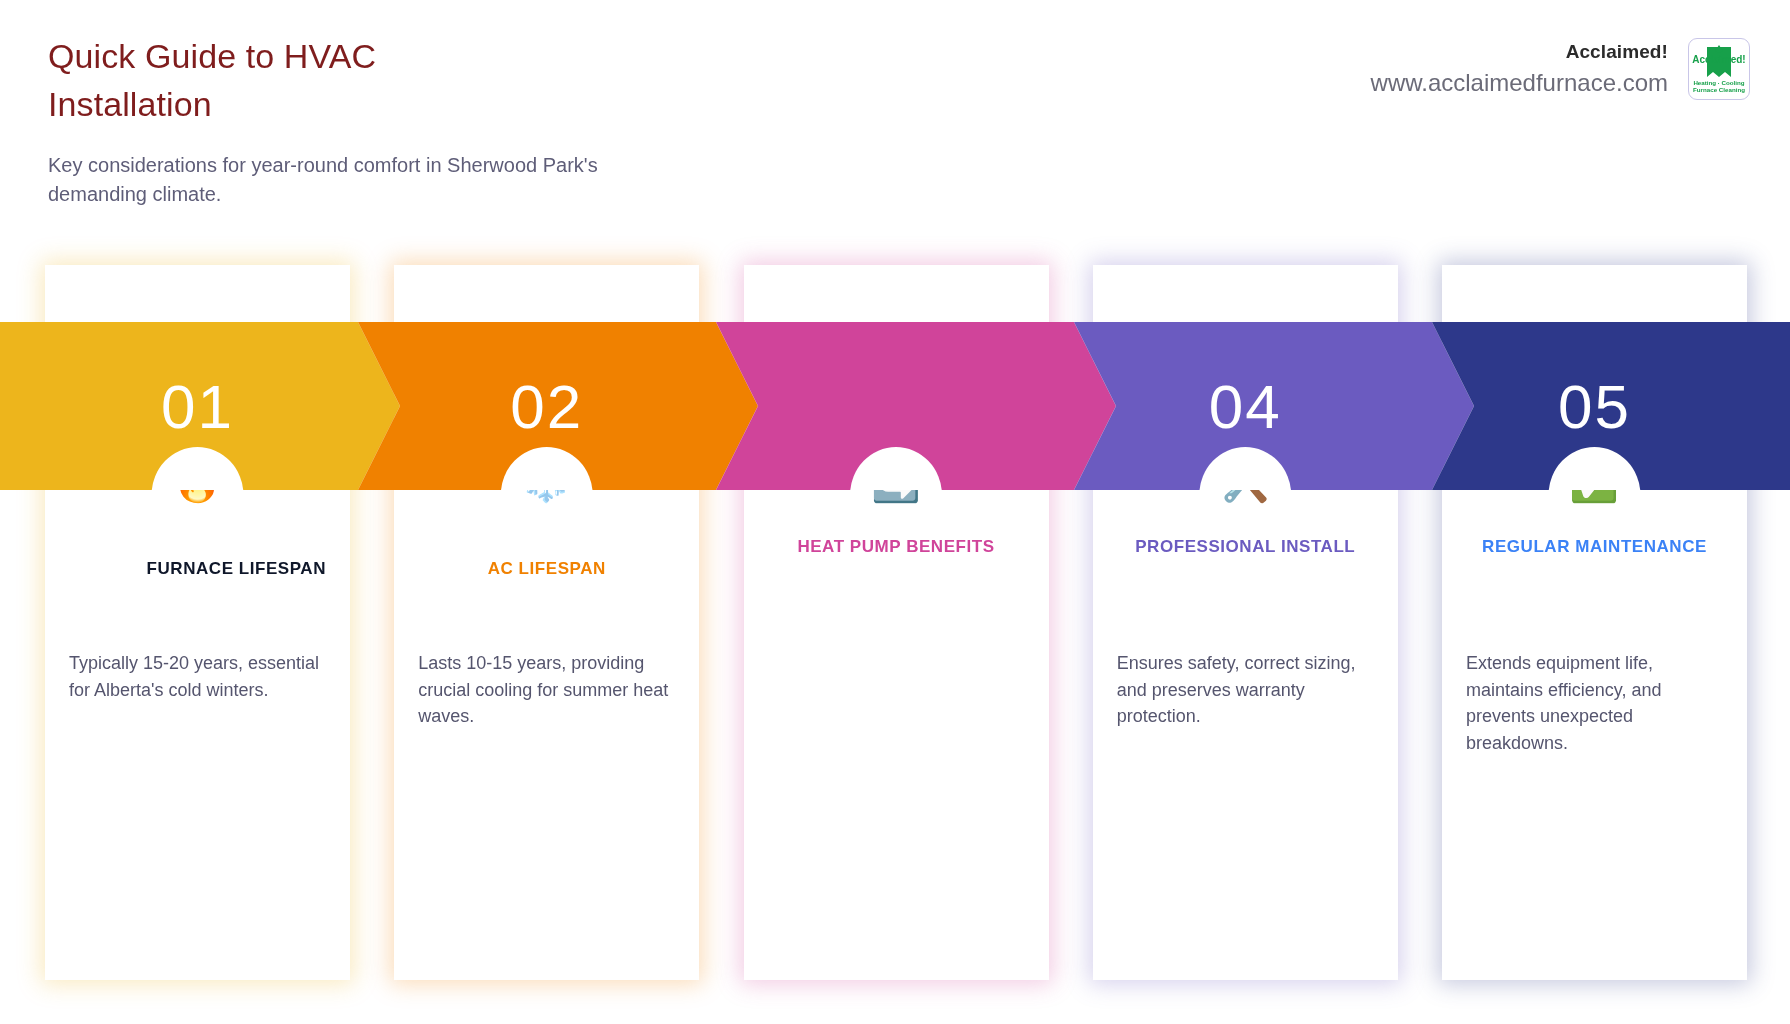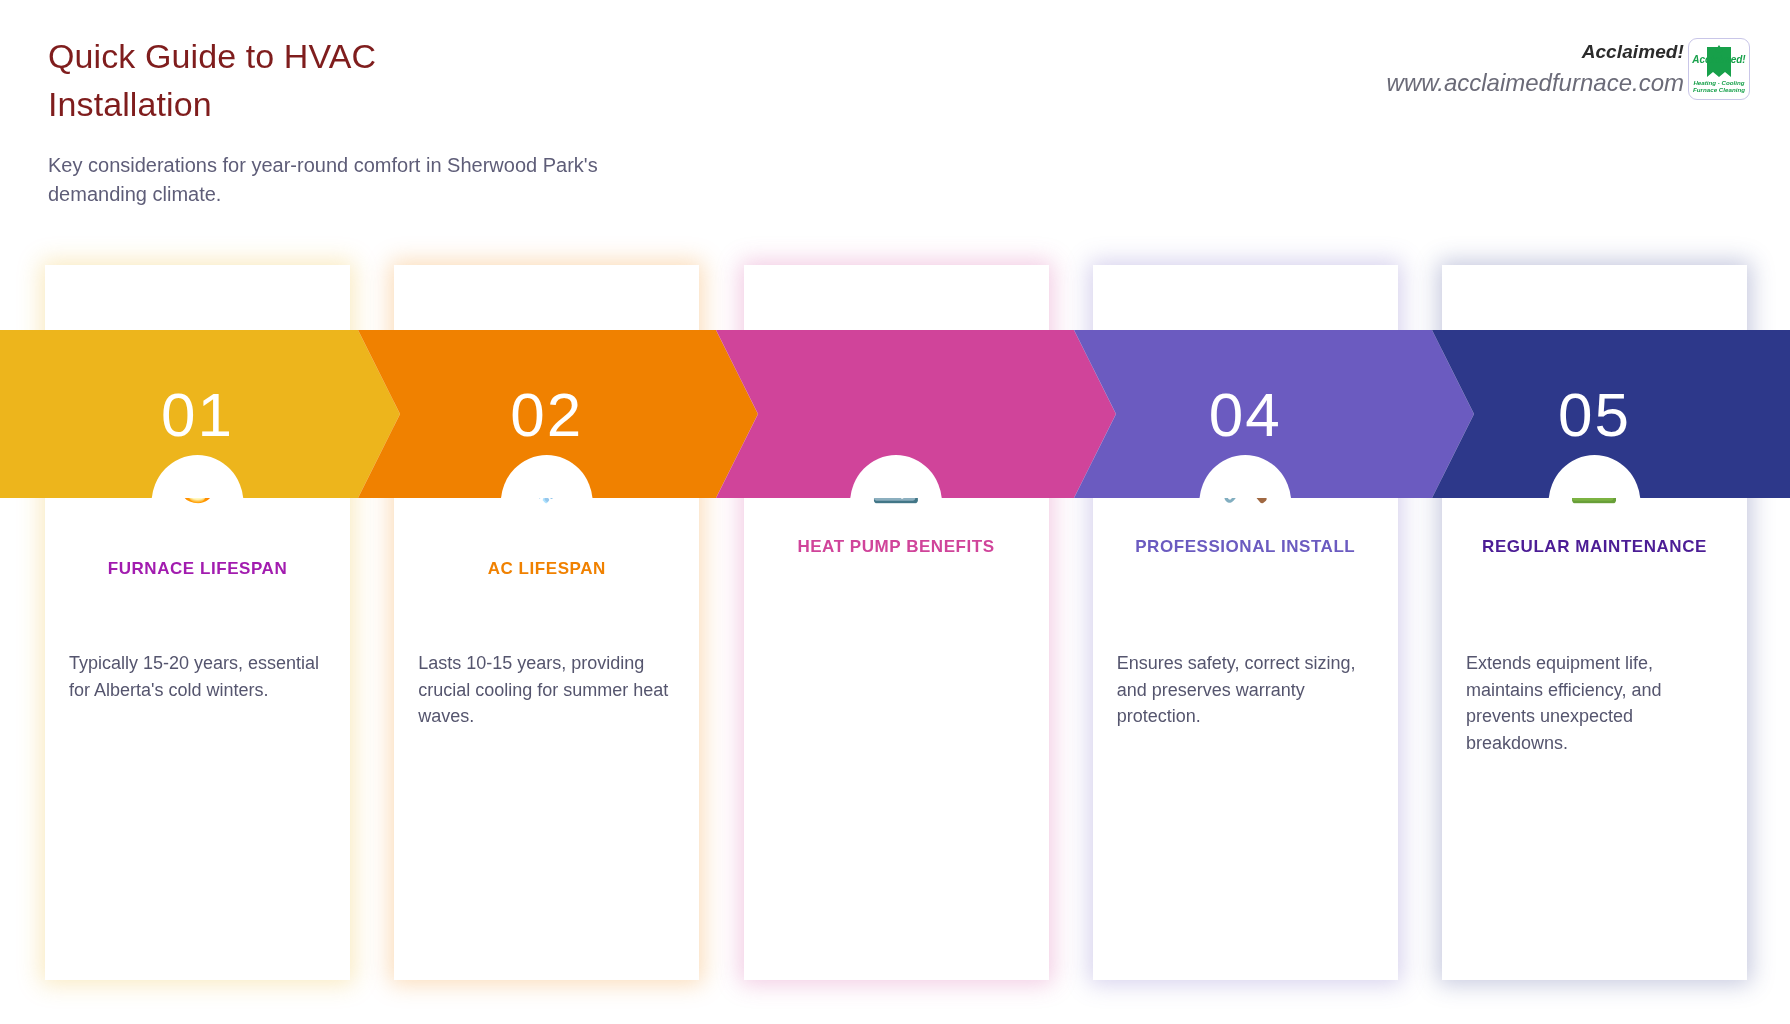--- a/index.html
+++ b/index.html
@@ -19,21 +19,21 @@
     font-size:34px; font-weight:400; color:#7f1d1d;
     line-height:1.42; letter-spacing:0.1px;
   }
   .subtitle {
     margin-top:22px;
     font-size:20px; font-weight:400; color:#5e5d78;
     line-height:1.45; max-width:640px;
   }
   .brand-block {
     position:absolute; right:40px; top:38px;
-    display:flex; align-items:center; gap:4px;font-style:italic;
+    display:flex; align-items:center; gap:20px;
   }
   .brand-text { text-align:right; }
   .brand-name { font-size:19px; font-weight:bold; color:#2b2b2b; letter-spacing:0.1px; }
   .brand-url { font-size:24px; font-weight:400; color:#6b6b78; margin-top:6px; }
   .brand-logo {
     width:62px; height:62px; border:1.5px solid #c9c6e8; border-radius:9px;
     background:#fff; position:relative; overflow:hidden; flex:0 0 auto;
   }
   .logo-svg { position:absolute; left:0; top:0; }
 
@@ -58,21 +58,21 @@
     text-align:center; font-size:17px; font-weight:bold;
     letter-spacing:0.55px; line-height:1.6;
   }
   .card-body {
     position:absolute; left:24px; top:385px; width:260px;
     text-align:left; font-size:18px; color:#55556e; line-height:1.48;
   }
   .card-label.two-line { top:268px; }
 
   
-  .band { position:absolute; left:0; top:330px; width:1790px; height:168px; }
+  .band { position:absolute; left:0; top:322px; width:1790px; height:168px; }
   .band-num {
     position:absolute; top:0; height:168px;
     display:flex; align-items:center; justify-content:center;
     font-size:62px; font-weight:300; color:#ffffff;
     letter-spacing:2px; pointer-events:none;
     font-family:"Liberation Sans", sans-serif;
   }
 </style>
 </head>
 <body>
@@ -103,21 +103,21 @@
           <text x="30" y="53" font-family="'Liberation Sans',sans-serif" font-size="6.2" font-weight="bold" fill="#17a04a" text-anchor="middle">Furnace Cleaning</text>
         </svg>
       </div>
     </div>
   </div>
 
   <div class="cards" id="cards-layer">
       <div class="card" style="left: 45px; box-shadow: rgba(237, 181, 28, 0.28) 0px 0px 22px 4px;">
         <div class="card-inner">
           <div class="icon-wrap">🔥</div>
-          <div class="card-label" style="color: #a21caf;">FURNACE LIFESPAN</div>
+          <div class="card-label" style="color: #0f172a; text-align: right;">FURNACE LIFESPAN</div>
           <div class="card-body">Typically 15-20 years, essential for Alberta's cold winters.</div>
         </div>
       </div>
       <div class="card" style="left: 394.25px; box-shadow: rgba(240, 129, 0, 0.28) 0px 0px 22px 4px;">
         <div class="card-inner">
           <div class="icon-wrap">❄️</div>
           <div class="card-label" style="color: rgb(240, 129, 0);">AC LIFESPAN</div>
           <div class="card-body">Lasts 10-15 years, providing crucial cooling for summer heat waves.</div>
         </div>
       </div>
@@ -130,21 +130,21 @@
       <div class="card" style="left: 1092.75px; box-shadow: rgba(107, 91, 192, 0.28) 0px 0px 22px 4px;">
         <div class="card-inner">
           <div class="icon-wrap">🛠️</div>
           <div class="card-label two-line" style="color: rgb(107, 91, 192);">PROFESSIONAL INSTALL</div>
           <div class="card-body">Ensures safety, correct sizing, and preserves warranty protection.</div>
         </div>
       </div>
       <div class="card" style="left: 1442px; box-shadow: rgba(45, 56, 138, 0.28) 0px 0px 22px 4px;">
         <div class="card-inner">
           <div class="icon-wrap">✅</div>
-          <div class="card-label two-line" style="color: #4c1d95;">REGULAR MAINTENANCE</div>
+          <div class="card-label two-line" style="color: #3b82f6;">REGULAR MAINTENANCE</div>
           <div class="card-body">Extends equipment life, maintains efficiency, and prevents unexpected breakdowns.</div>
         </div>
       </div>
     </div>
 
   <div class="band" id="band-layer">
       <svg width="1790" height="168" style="position: absolute; left: 0px; top: 0px;">
         <path d="M0,0 L358,0 L400,84 L358,168 L0,168 Z" fill="#EDB51C"></path>
         <path d="M358,0 L716,0 L758,84 L716,168 L358,168 L400,84 Z" fill="#F08100"></path>
         <path d="M716,0 L1074,0 L1116,84 L1074,168 L716,168 L758,84 Z" fill="#D0449A"></path>

